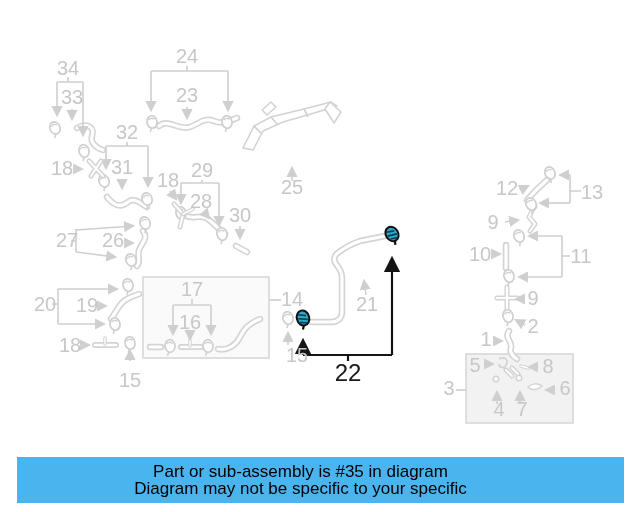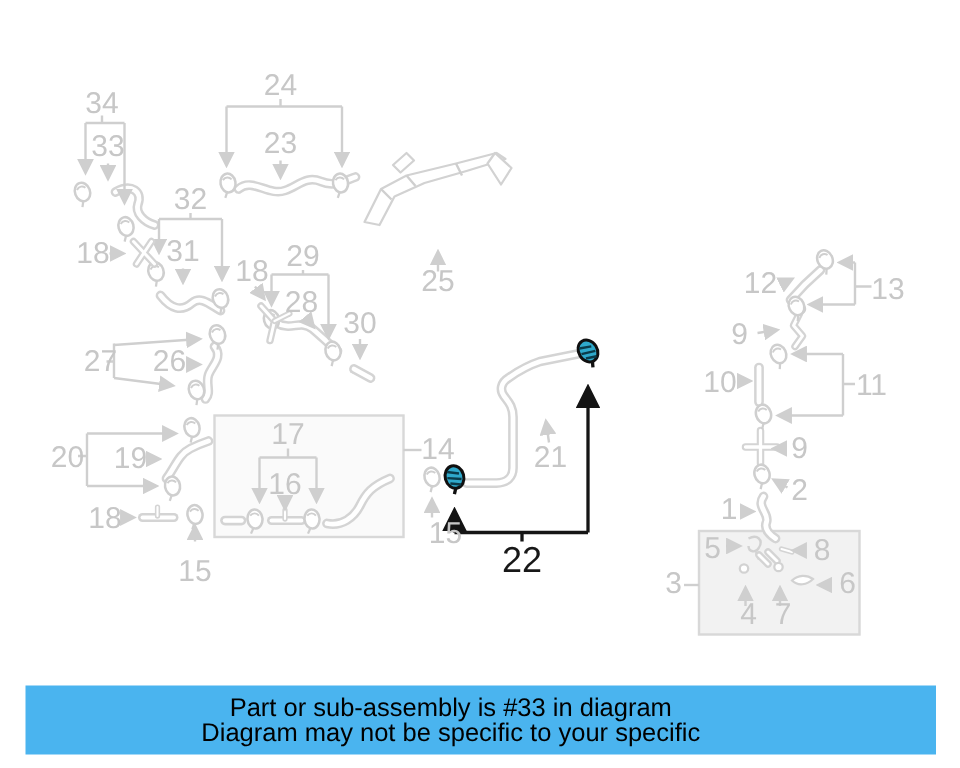--- a/index.html
+++ b/index.html
@@ -303,16 +303,16 @@
     <text class="cl" x="548" y="373">8</text>
     <text class="cl" x="449" y="395">3</text>
     <text class="cl" x="565" y="395">6</text>
     <text class="cl" x="499" y="416">4</text>
     <text class="cl" x="522" y="416">7</text>
     <text class="cl22" x="348" y="381">22</text>
   </g>
 </svg>
 
 <div class="banner" style="background: rgb(74, 180, 239); color: rgb(0, 0, 0);">
-  <div>Part or sub-assembly is #33 in diagram</div>
+  <div>Part or sub-assembly is #35 in diagram</div>
   <div>Diagram may not be specific to your specific</div>
 </div>
 </div>
 
 </body></html>

